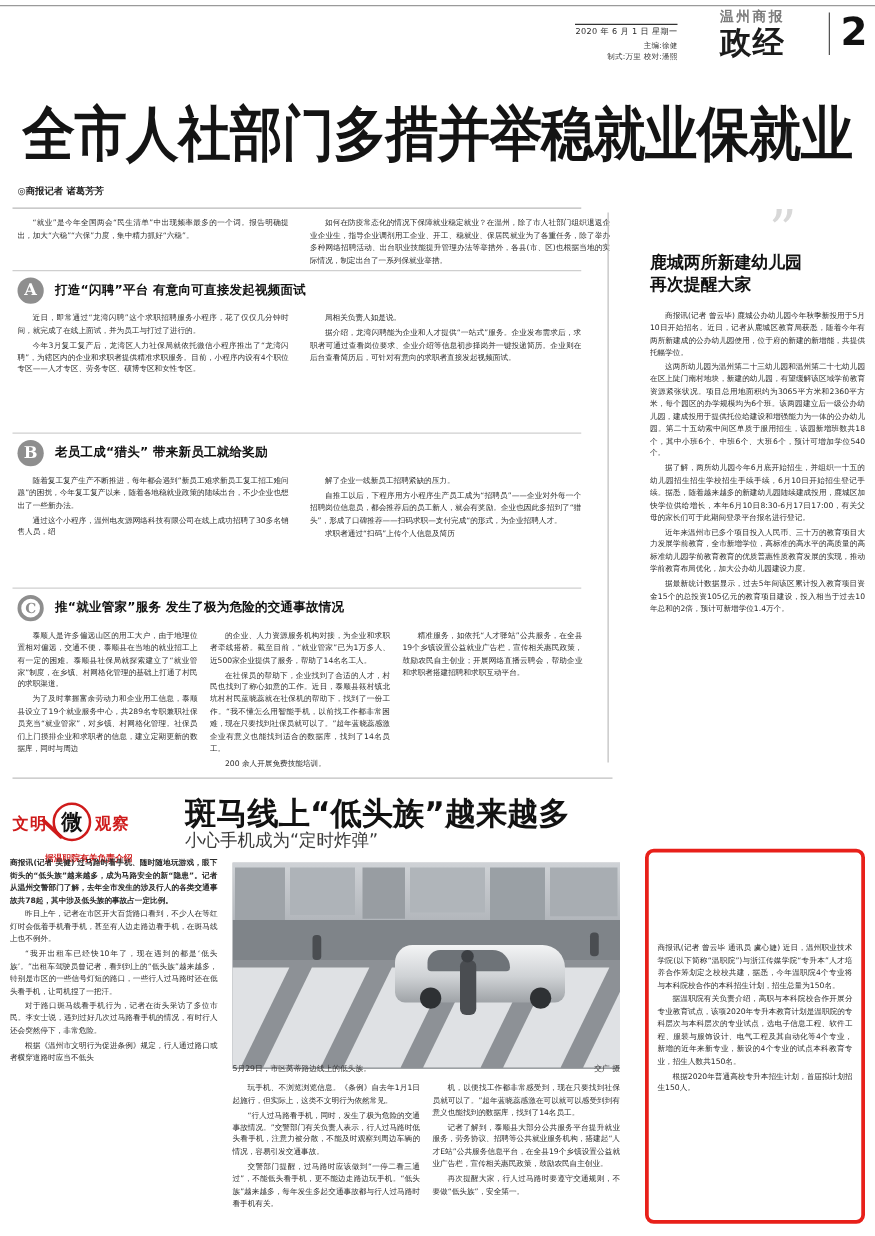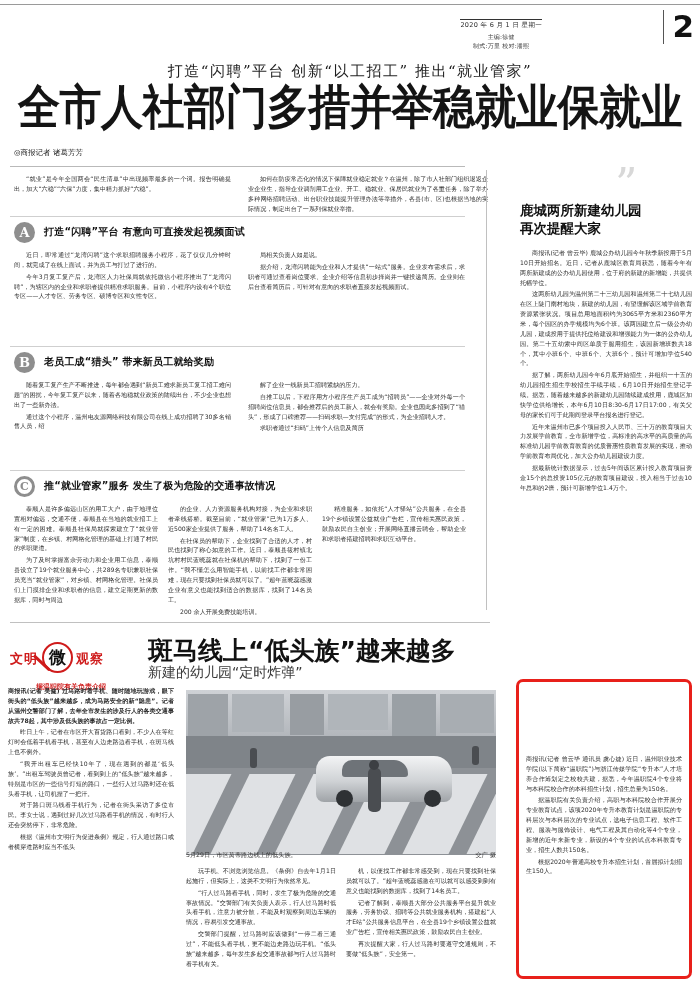--- a/index.html
+++ b/index.html
@@ -15,21 +15,21 @@
 
   
   .masthead{
     position:absolute;left:0;top:0;width:700px;height:52px;
   }
   .masthead .toprule{
     position:absolute;left:0;top:4px;width:700px;height:1px;background:#9a9a9a;
   }
   .pub-meta{
     position:absolute;right:158px;top:10px;
-    text-align:center;line-height:1.45;
+    text-align:right;line-height:1.45;
   }
   .pub-date{
     font-size:6.5px;color:#2a2a2a;border-top:1.2px solid #333;padding-top:1px;
     display:inline-block;letter-spacing:.3px;
   }
   .pub-line{font-size:6px;color:#3a3a3a;letter-spacing:.2px;}
   .brand{
     position:absolute;right:46px;top:6px;text-align:center;width:104px;
   }
   .brand-name{font-size:11px;color:#7b7b7b;letter-spacing:2px;font-weight:bold;}
@@ -53,21 +53,21 @@
     font-family:"DejaVu Serif","Liberation Serif",serif;
   }
   .mainhead{
     position:absolute;left:0;top:84px;width:700px;text-align:center;
     font-size:42px;font-weight:bold;color:#141414;letter-spacing:-0.5px;
     line-height:1;
     font-family:"DejaVu Sans","Liberation Sans",sans-serif;
     transform:scaleY(1.12);transform-origin:center top;
   }
   .byline-main{
-    position:absolute;left:14px;top:148px;font-size:7.5px;font-weight:normal;color:#222;
+    position:absolute;left:14px;top:148px;font-size:7.5px;font-weight:bold;color:#222;
   }
   .headrule{position:absolute;left:10px;top:166px;width:455px;height:1px;background:#b9b9b9;}
 
   
   .col{position:absolute;font-size:6.1px;line-height:1.62;color:#2c2c2c;text-align:justify;}
   .col p{margin:0 0 2px 0;text-indent:12px;}
   .col p.noind{text-indent:0;}
 
   .quote-mark{
     position:absolute;left:615px;top:170px;
@@ -191,25 +191,28 @@
 
   <div class="masthead">
     <div class="toprule"></div>
 
     <div class="pub-meta">
       <div class="pub-date">2020 年 6 月 1 日 星期一</div>
       <div class="pub-line">主编:徐健</div>
       <div class="pub-line">制式:万里  校对:潘熙</div>
     </div>
 
+    <div class="brand">
+      <div class="brand-name">温州商报</div>
+      <div class="brand-section">政经</div>
+    </div>
     <div class="brand-div"></div>
     <div class="page-no">2</div>
   </div>
 
-  <div class="kicker">打造“闪聘”平台   创新“以工招工”   推出“就业管家”</div>
   <div class="mainhead">全市人社部门多措并举稳就业保就业</div>
   <div class="byline-main">◎商报记者 诸葛芳芳</div>
   <div class="headrule"></div>
 
   <div class="quote-mark">”</div>
 
   <div class="col" style="left:14px;top:174px;width:217px;">
     <p>“就业”是今年全国两会“民生清单”中出现频率最多的一个词。报告明确提出，加大“六稳”“六保”力度，集中精力抓好“六稳”。</p>
   </div>
   <div class="col" style="left:248px;top:174px;width:240px;">
@@ -281,21 +284,21 @@
     <div class="mo-wen">文明</div>
     <div class="mo-circle">
       <span>微</span>
     </div>
     <div class="mo-handle"></div>
     <div class="mo-guan">观察</div>
     <div class="mo-sub">据温职院有关负责介绍</div>
   </div>
 
   <div class="mo-head">斑马线上“低头族”越来越多</div>
-  <div class="mo-sub2">新建的幼儿园“定时炸弹”</div>
+  <div class="mo-sub2">小心手机成为“定时炸弹”</div>
 
   <div class="photo">
     <div class="ph-sky"></div>
     <div class="ph-bldg" style="left:2px;width:40px;height:44px;background:#9ea3a8;"></div>
     <div class="ph-bldg" style="left:46px;width:52px;height:38px;background:#aeb3b8;"></div>
     <div class="ph-bldg" style="left:104px;width:34px;height:41px;background:#989da2;"></div>
     <div class="ph-bldg" style="left:142px;width:60px;height:36px;background:#b0b5ba;"></div>
     <div class="ph-bldg" style="left:206px;width:44px;height:43px;background:#9aa0a5;"></div>
     <div class="ph-bldg" style="left:254px;width:54px;height:39px;background:#a8adb2;"></div>
     <div style="position:absolute;left:0;top:46px;width:100%;height:32px;background:#7f8489;"></div>

